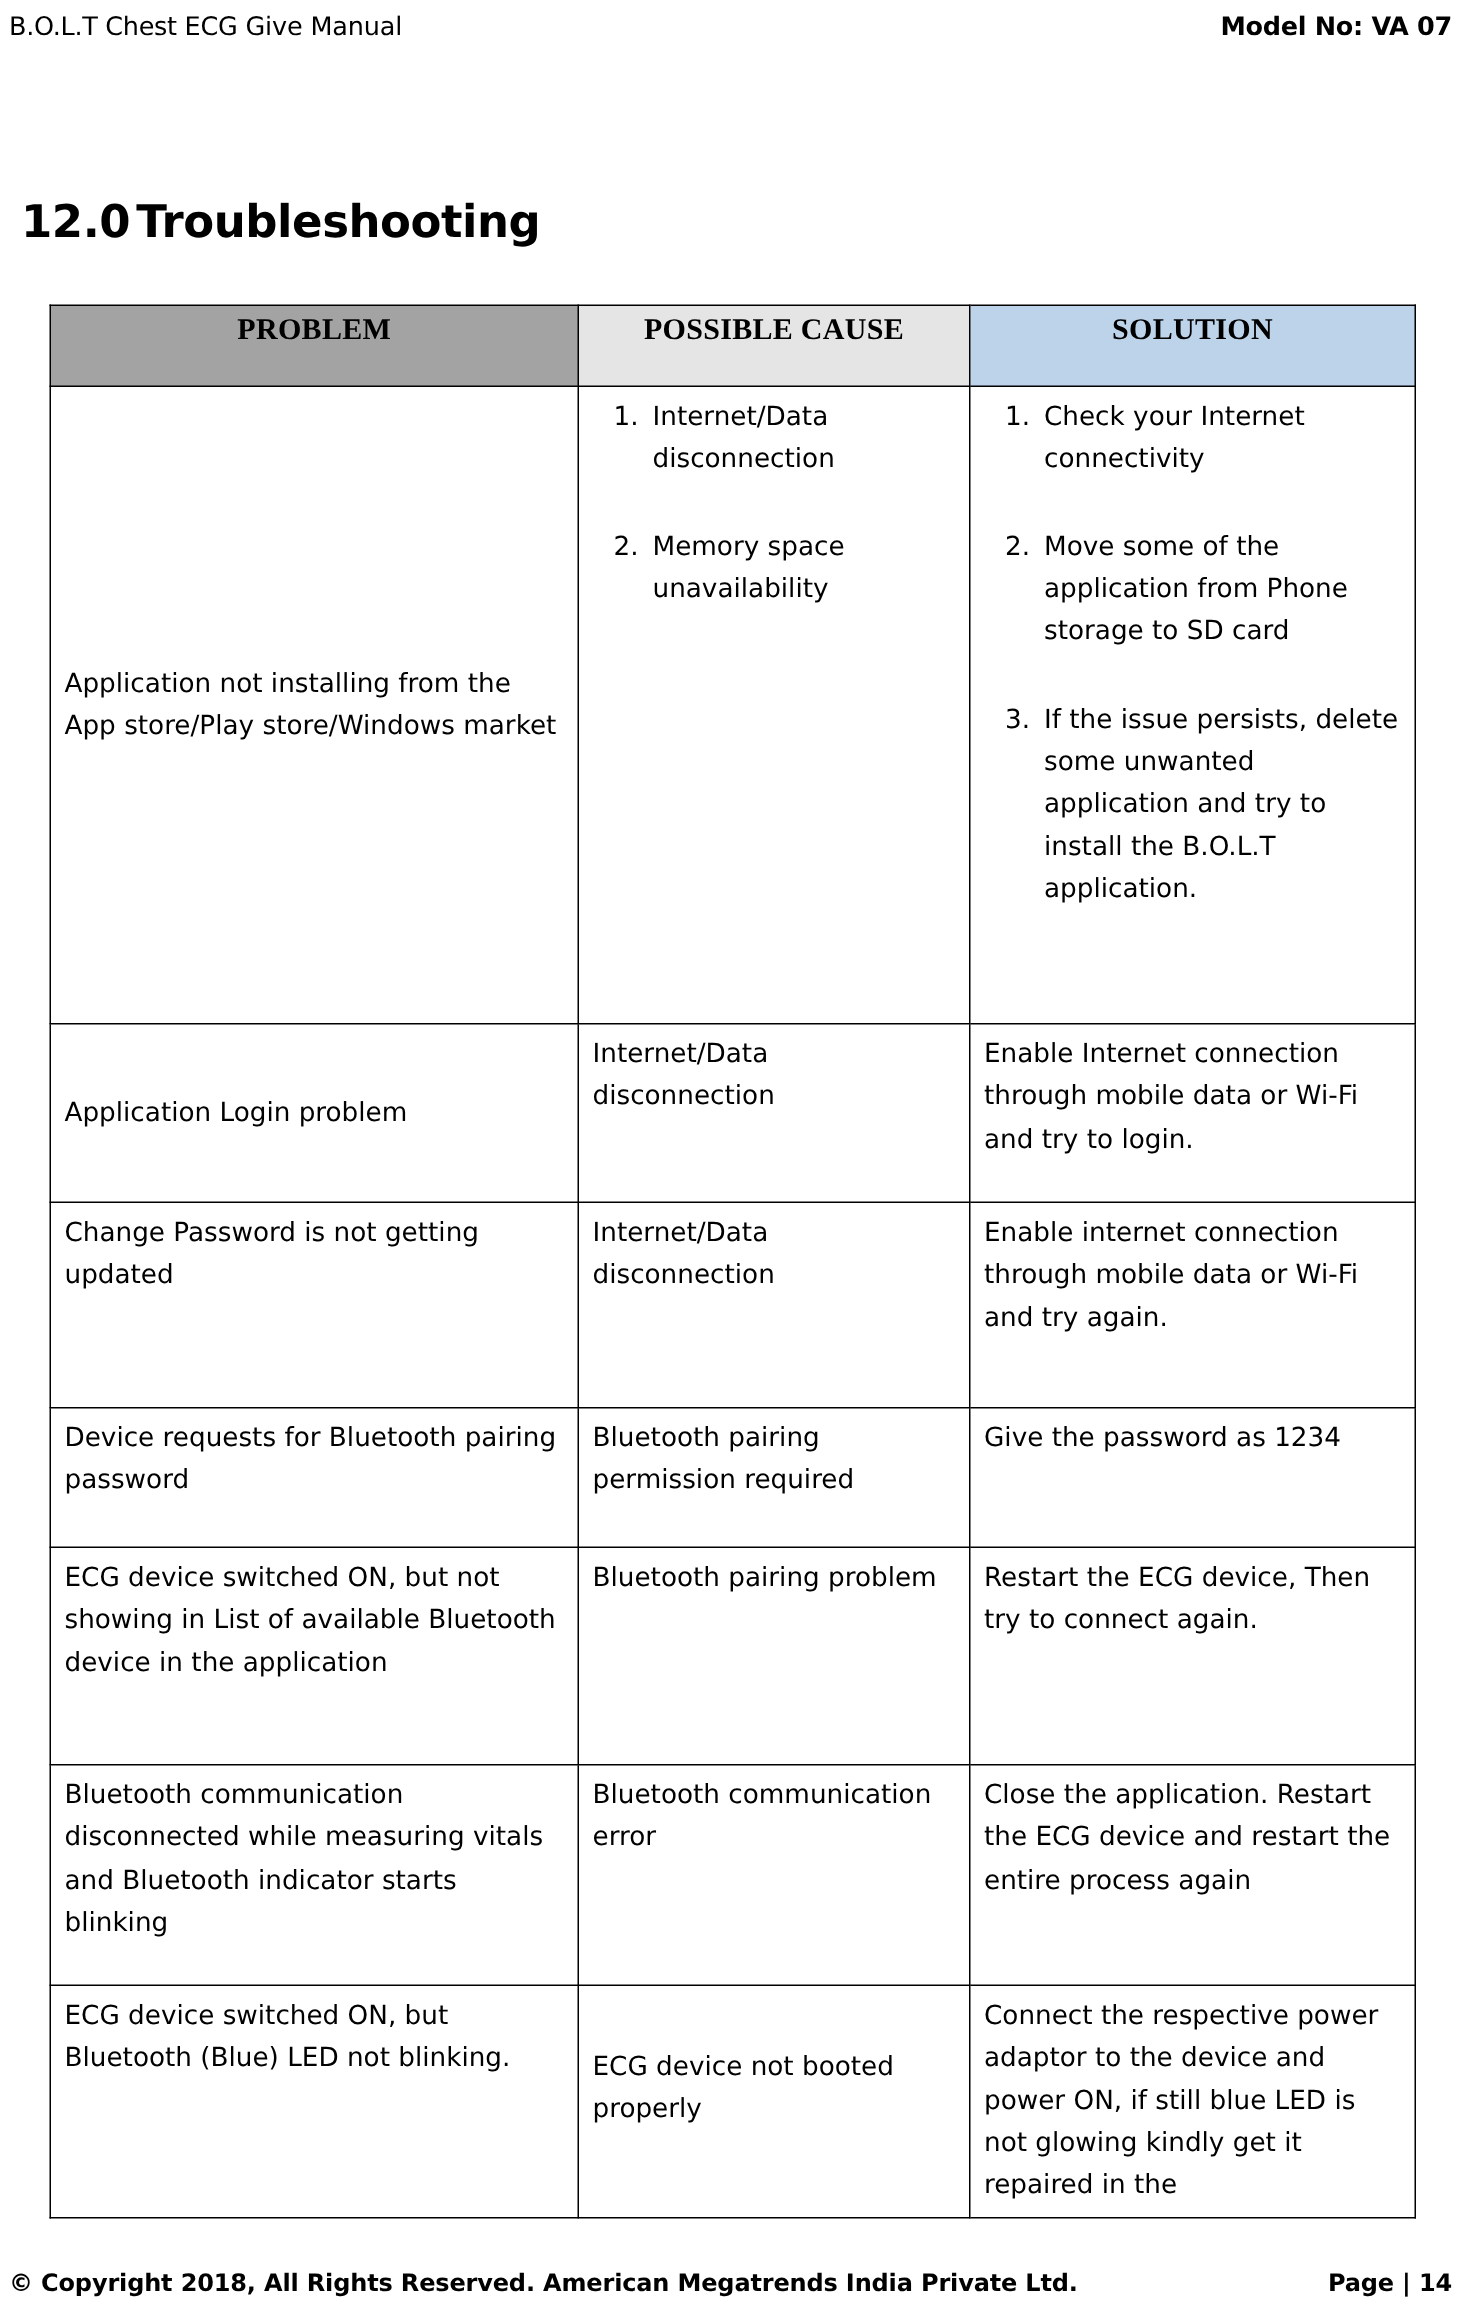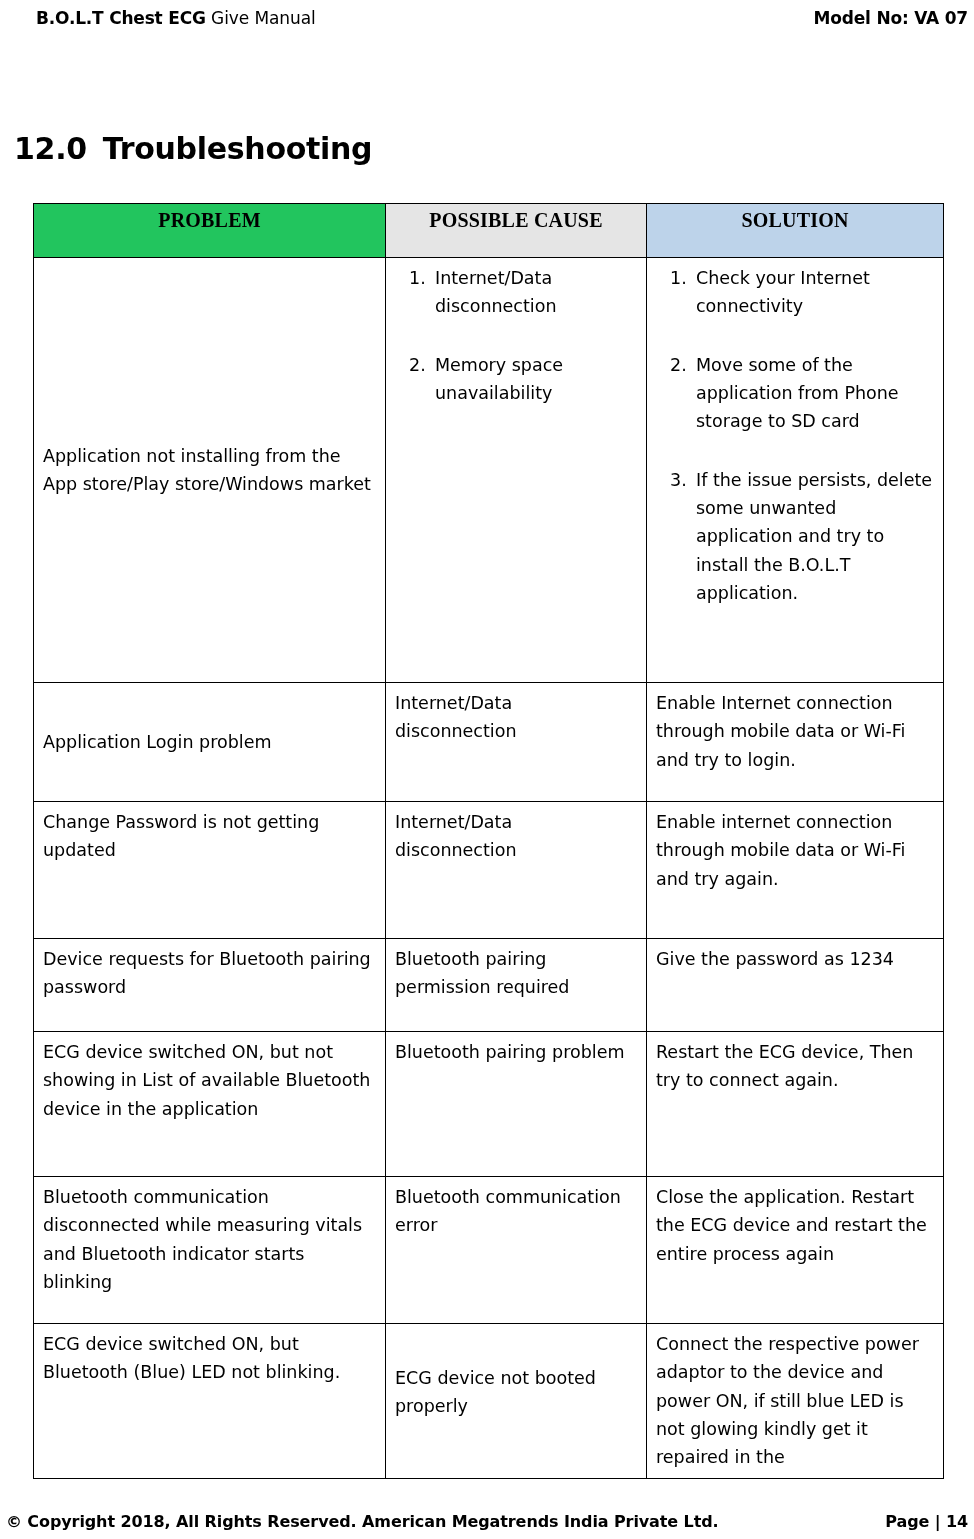--- a/index.html
+++ b/index.html
@@ -25,23 +25,22 @@
     height: 30px;
     display: flex;
     align-items: flex-start;
     justify-content: space-between;
     padding: 0 6px;
     box-sizing: border-box;
     font-size: 17px;
   }
   .hdr-left { white-space: nowrap; }
   .hdr-left .brand {
-    font-weight: bold;
+    font-weight: normal;
     letter-spacing: -0.2px;
-    margin-left: 30px;
   }
   .hdr-left .subtitle {
     font-weight: normal;
     letter-spacing: -0.1px;
   }
   .hdr-right {
     white-space: nowrap;
     font-weight: bold;
     letter-spacing: -0.2px;
   }
@@ -51,21 +50,21 @@
     position: absolute;
     top: 131px;
     left: 14px;
     font-size: 30px;
     font-weight: bold;
     letter-spacing: -0.3px;
     white-space: nowrap;
     display: flex;
     align-items: baseline;
   }
-  .section-heading .sec-num { margin-right: 16px; }
+  .section-heading .sec-num { margin-right: 4px; }
 
   
   .tbl-wrap {
     position: absolute;
     left: 33px;
     top: 203px;
     width: 910px;
   }
   table.tshoot {
     border-collapse: collapse;
@@ -180,21 +179,21 @@
 
 <div class="tbl-wrap">
   <table class="tshoot">
     <colgroup>
       <col class="c-problem">
       <col class="c-cause">
       <col class="c-solution">
     </colgroup>
     <thead>
       <tr class="hdr-row">
-        <th style="background: #22c55e;">PROBLEM</th>
+        <th style="background: #a3a3a3;">PROBLEM</th>
         <th style="background: #e5e5e5;">POSSIBLE CAUSE</th>
         <th style="background: rgb(189, 211, 234);">SOLUTION</th>
       </tr>
     </thead>
     <tbody>
 
       <tr>
         <td class="row1-problem">
           <div class="cell mid">
             <p>Application not installing from the App store/Play store/Windows market</p>

